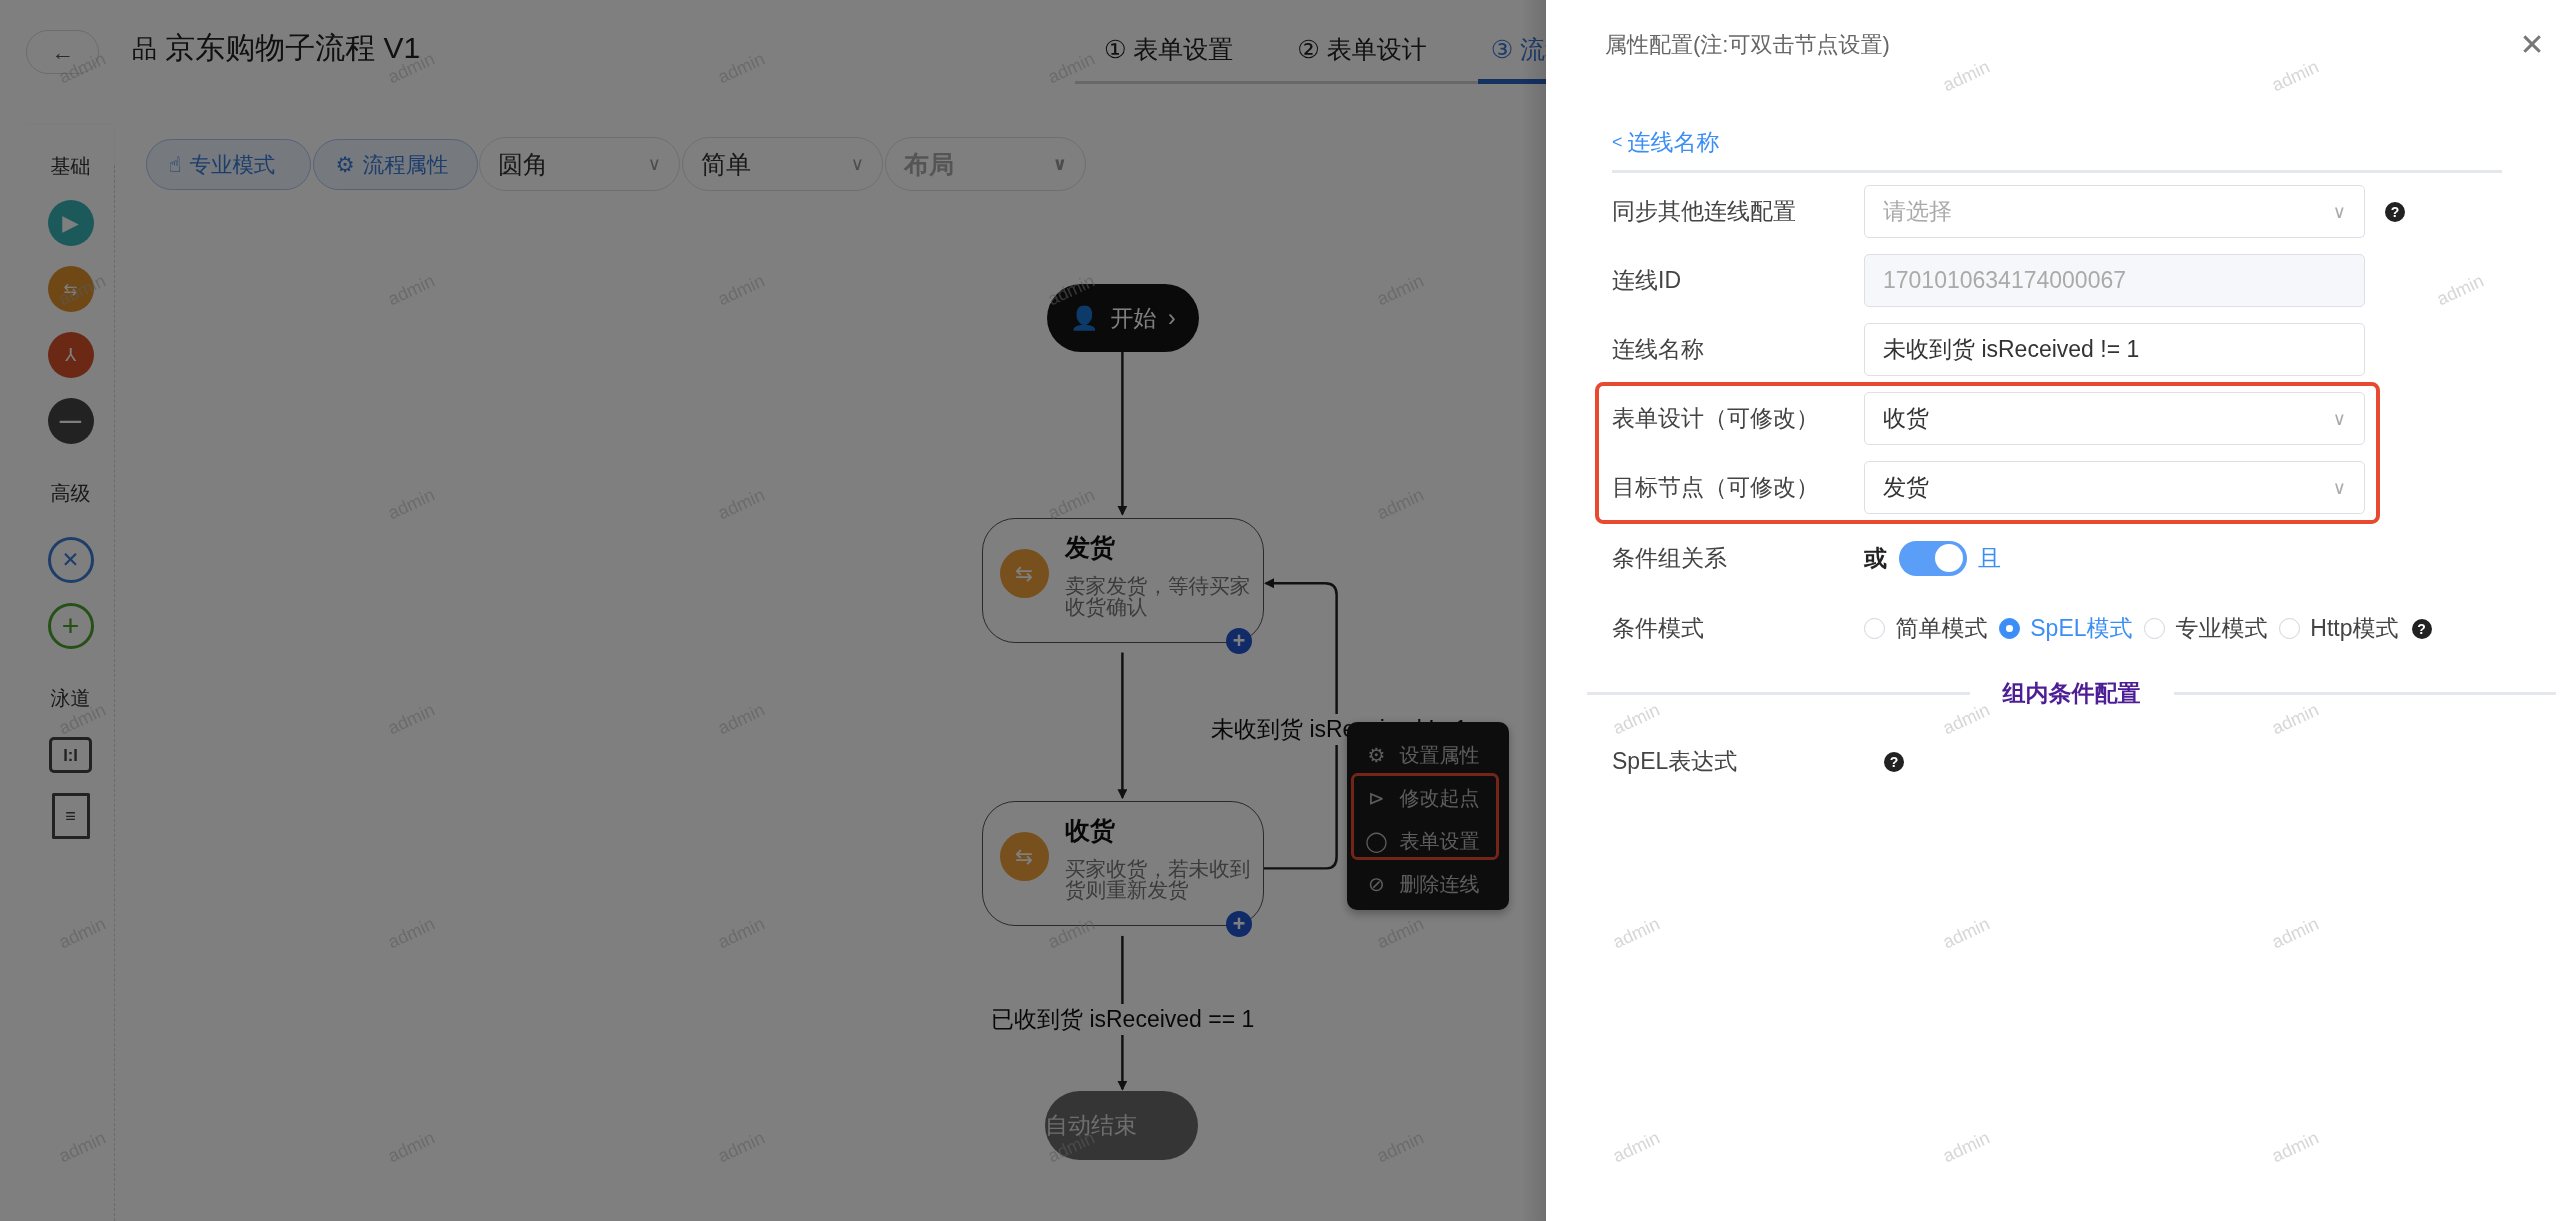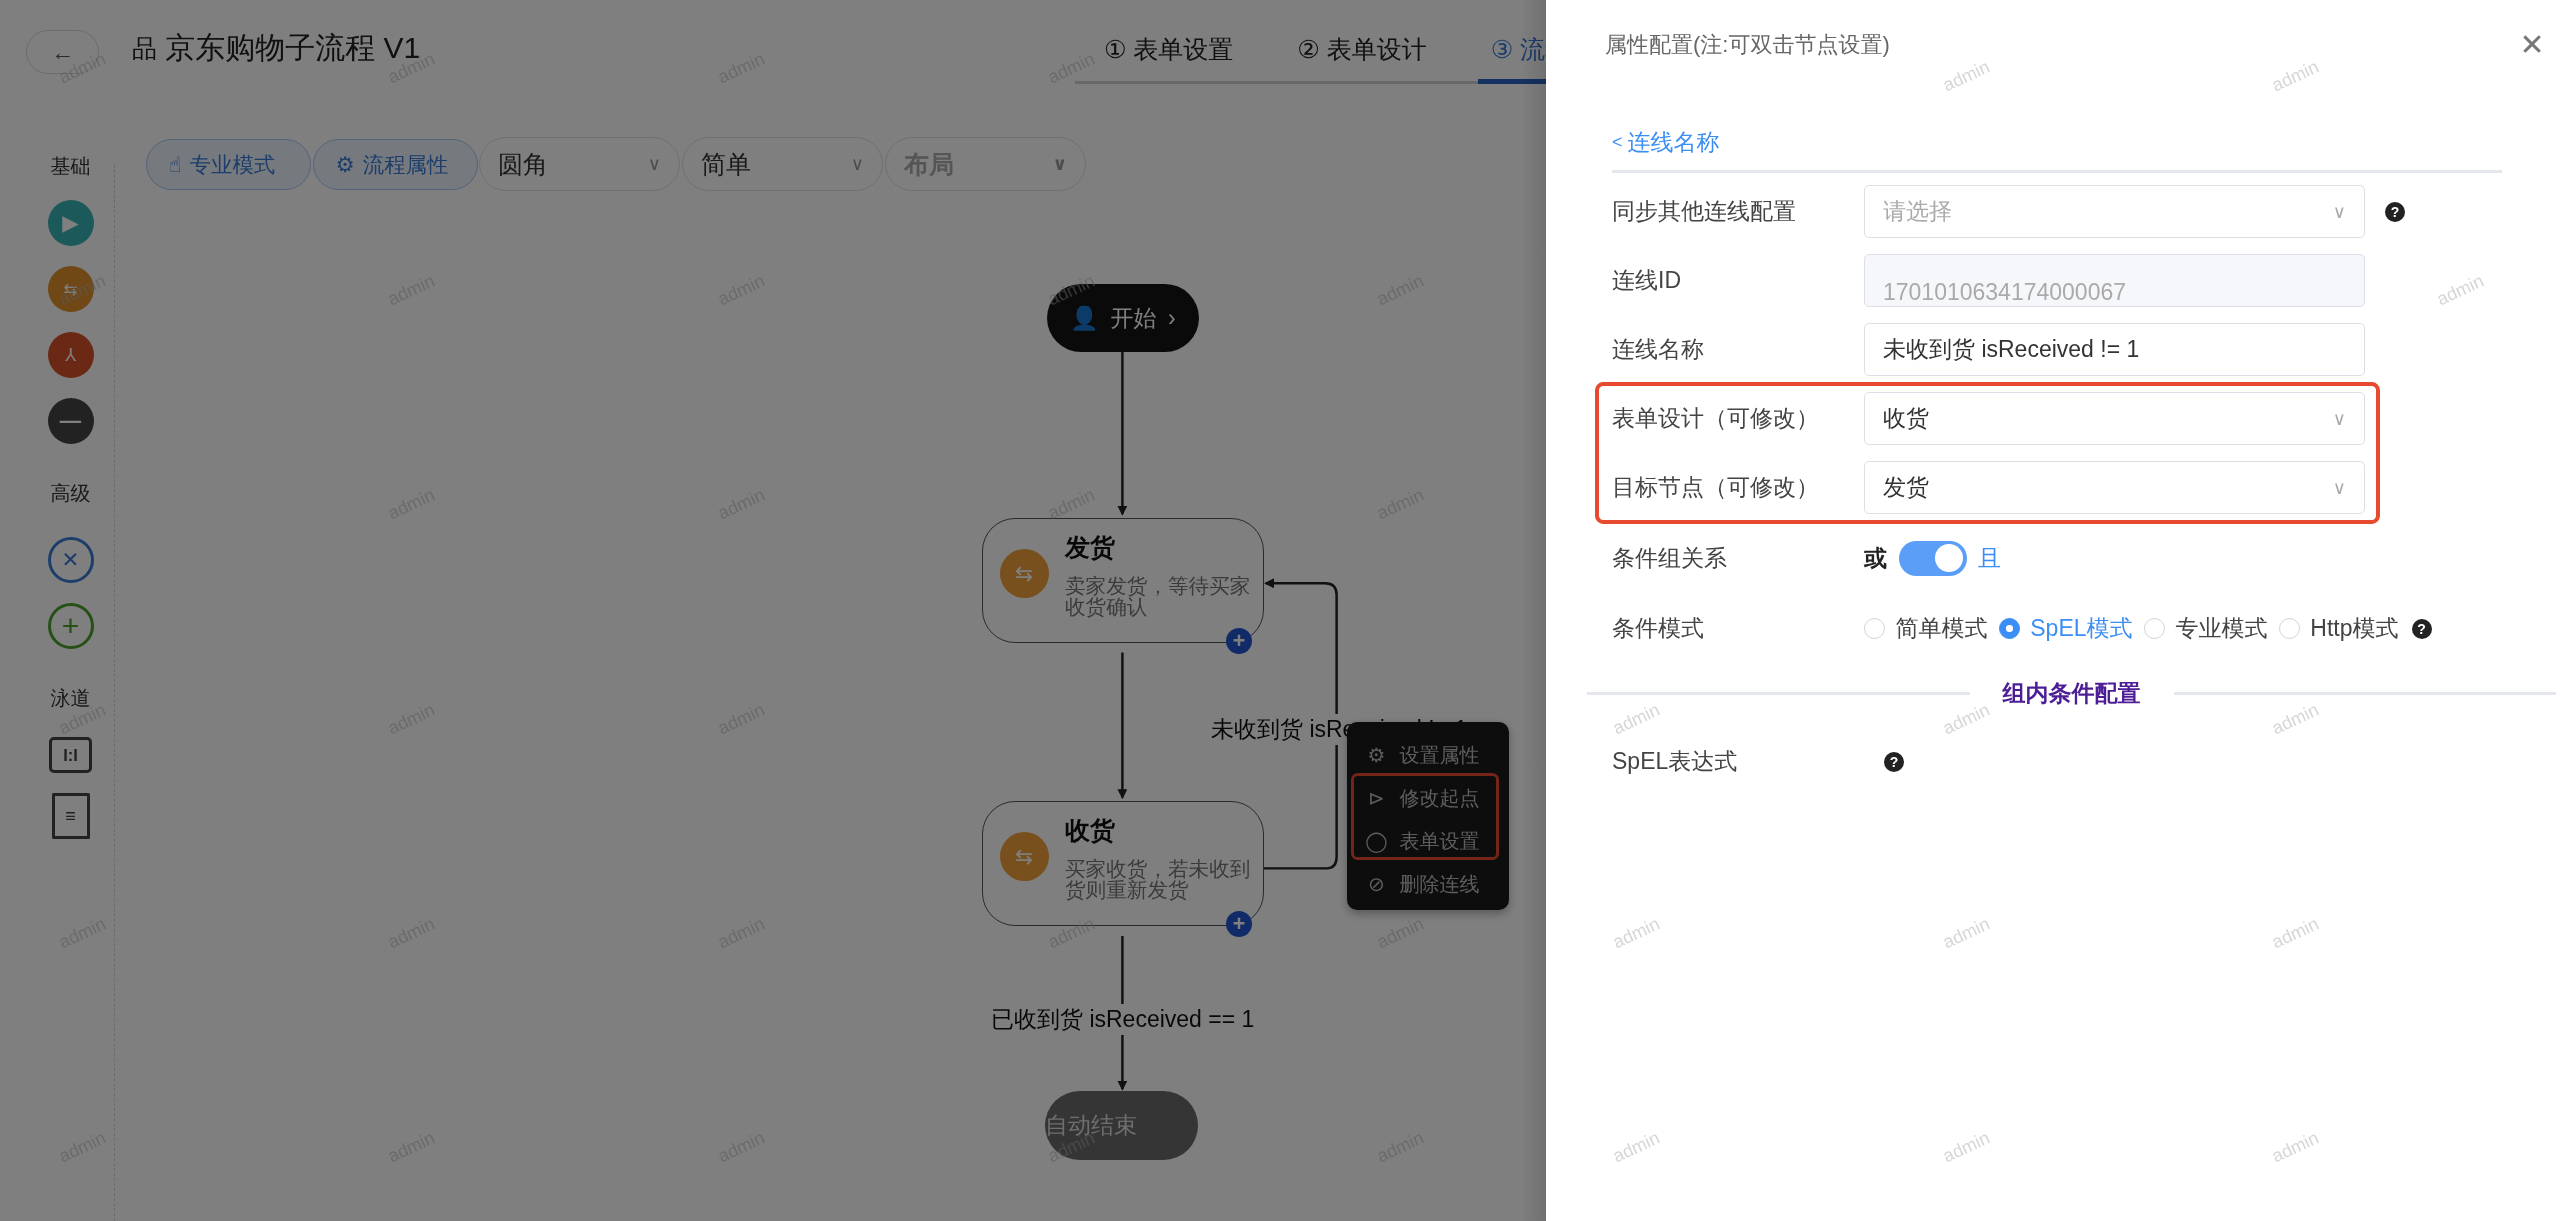--- a/index.html
+++ b/index.html
@@ -56,21 +56,21 @@
   .drawer { position: absolute; left: 1546px; top: 0; width: 1030px; height: 1221px; background: #fff; }
   .drawer-title { position: absolute; left: 59px; top: 30px; font-size: 22px; color: #666; }
   .drawer-close { position: absolute; left: 971px; top: 30px; width: 30px; height: 30px; color: #777; font-size: 30px; line-height: 30px; text-align: center; }
   .section-tab { position: absolute; left: 66px; top: 127px; font-size: 23px; color: #3a8ef6; display: flex; align-items: center; gap: 5px; }
   .section-line { position: absolute; left: 66px; top: 170px; width: 890px; height: 2.5px; background: #e4e7ed; }
 
   .form-row { position: absolute; left: 66px; width: 906px; height: 53px; display: flex; align-items: center; }
   .form-label { width: 252px; font-size: 23px; color: #444; }
   .form-control { width: 501px; height: 53px; border: 1.6px solid #dcdfe6; border-radius: 5px; display: flex; align-items: center; justify-content: space-between; padding: 0 18px; font-size: 23px; color: #333; background: #fff; }
   .form-control.placeholder { color: #aaa; }
-  .form-control.disabled { background: #f5f7fa; color: #aaa; align-items: flex-end; }
+  .form-control.disabled { background: #f5f7fa; color: #aaa; }
   .form-control .chev { color: #aaa; font-size: 18px; }
   .help-icon { width: 20px; height: 20px; margin-left: 20px; border-radius: 50%; background: #222; color: #fff; font-size: 14px; font-weight: bold; display: flex; align-items: center; justify-content: center; }
   .red-box { position: absolute; left: 1595px; top: 382px; width: 785px; height: 142px; border: 4.1px solid #e84a2f; border-radius: 8.2px; }
 
   .switch-wrap { display: flex; align-items: center; gap: 11.5px; font-size: 23px; }
   .switch-off { color: #222; font-weight: bold; }
   .switch { width: 68px; height: 35px; border-radius: 17.3px; background: #5a9ef8; position: relative; }
   .switch-knob { position: absolute; right: 3.3px; top: 3.3px; width: 28px; height: 28px; border-radius: 50%; background: #fff; }
   .switch-on { color: #3a8ef6; }
 

